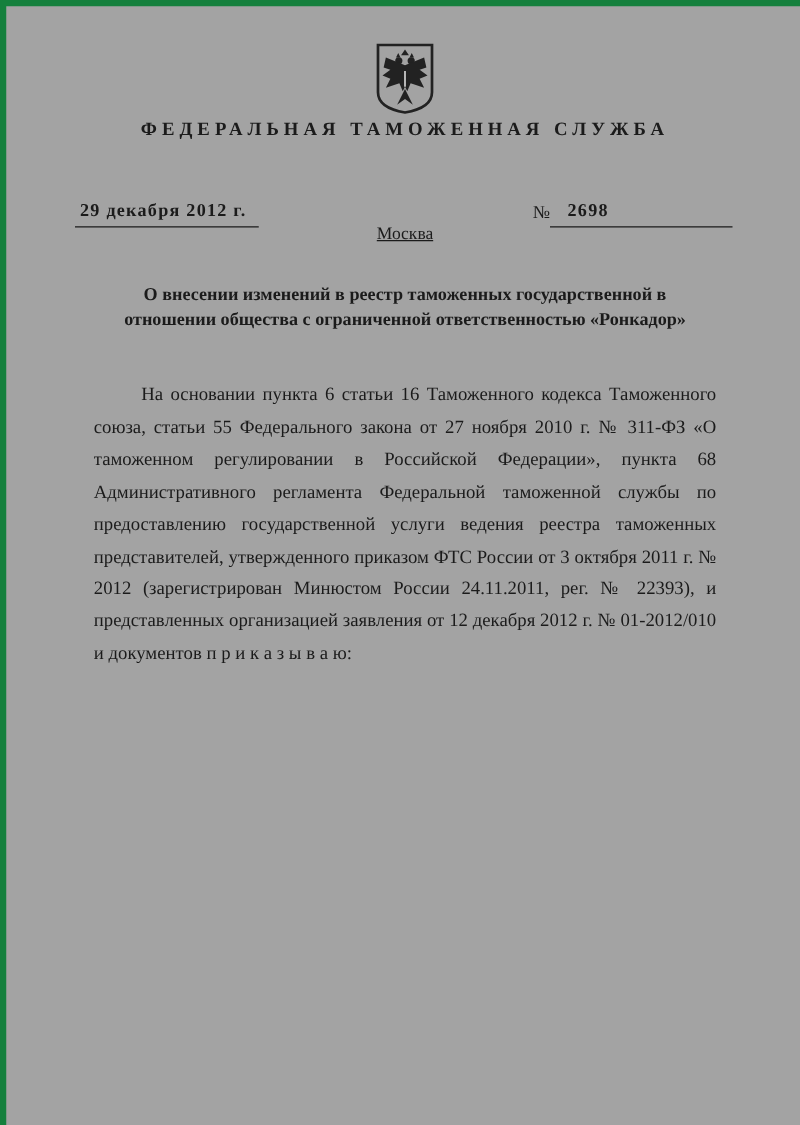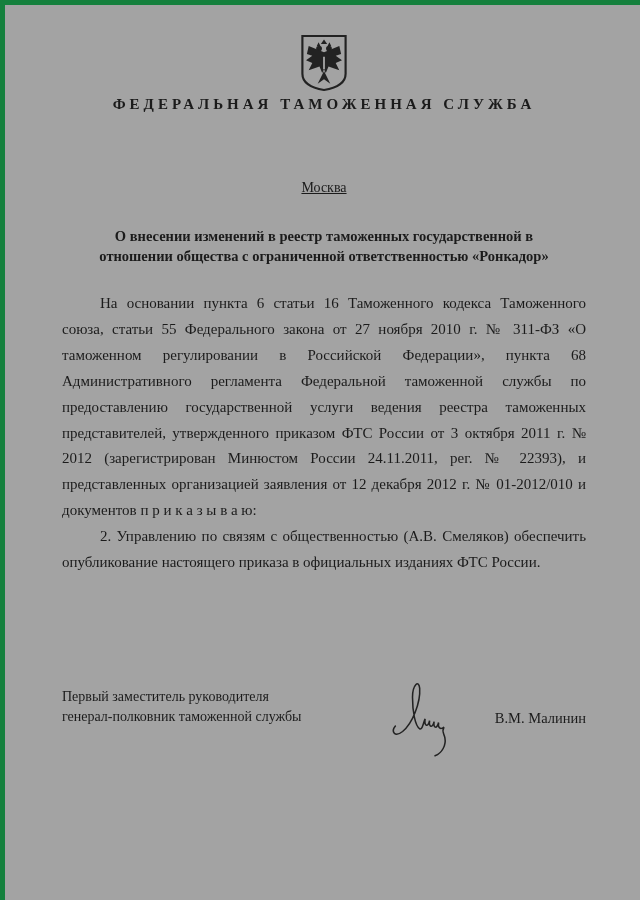--- a/index.html
+++ b/index.html
@@ -82,21 +82,21 @@
     font-size: 14.5px;
     line-height: 20px;
   }
   .body-text {
     position: absolute;
     top: 286px;
     left: 57px;
     right: 57px;
   }
   .body-text p {
-    margin: 0;
+    margin: 13px;
     font-size: 15px;
     line-height: 25.9px;
     text-align: justify;
     text-indent: 38px;
   }
   .sign-block {
     position: absolute;
     top: 682px;
     left: 57px;
     right: 57px;
@@ -135,35 +135,31 @@
       <circle cx="35.5" cy="17" r="3.2" fill="#222222"></circle>
       <path d="M30,21 L13,14 L11,23 L17,25 L10,30 L17,33 L13,41 L25,37 L28,44 L30,40 L32,44 L35,37 L47,41 L43,33 L50,30 L43,25 L49,23 L47,14 Z" fill="#222222"></path>
       <path d="M30,42 L23,56 L30,51 L37,56 Z" fill="#222222"></path>
       <path d="M30,26 v14" stroke="#ffffff" stroke-width="1.2"></path>
     </svg>
   </div>
 
   <div class="agency">ФЕДЕРАЛЬНАЯ ТАМОЖЕННАЯ СЛУЖБА</div>
 
 
+  <div class="date-row">
+    <span class="doc-date">29 декабря 2012 г.</span>
+    <span class="doc-number">
+      <span class="number-sign">№</span>
+      <span class="number-line">2698</span>
+    </span>
+  </div>
 
   <div class="city">Москва</div>
 
   <div class="title">О внесении изменений в реестр таможенных государственной в отношении общества с ограниченной ответственностью «Ронкадор»</div>
 
   <div class="body-text">
     <p>На основании пункта 6 статьи 16 Таможенного кодекса Таможенного союза, статьи 55 Федерального закона от 27 ноября 2010 г. № 311-ФЗ «О таможенном регулировании в Российской Федерации», пункта 68 Административного регламента Федеральной таможенной службы по предоставлению государственной услуги ведения реестра таможенных представителей, утвержденного приказом ФТС России от 3 октября 2011 г.  № 2012 (зарегистрирован Минюстом России 24.11.2011, рег. № 22393), и представленных организацией заявления от 12 декабря 2012 г. № 01-2012/010 и документов п р и к а з ы в а ю:</p>
-    <p>2. Управлению по связям с общественностью (А.В. Смеляков) обеспечить опубликование настоящего приказа в официальных изданиях ФТС России.</p>
   </div>
 
-  <div class="sign-block">
-    <div class="sign-position">Первый заместитель руководителя
-генерал-полковник таможенной службы</div>
-    <div class="sign-autograph">
-      <svg width="72" height="82" viewBox="0 0 80 90" aria-hidden="true">
-        <path d="M6,54 C1,60 5,67 14,60 C25,51 34,28 33,12 C32,2 25,8 25,22 C25,38 28,54 33,57 C36,58.5 37,50 39,46 C38,54 42,56 44,48 C43,55 47,57 49,49 C48,56 52,58 54,50 C53,56 56,58.5 60,55 C57,60 60,62 61,67 C62.5,75 58,84 50,87" fill="none" stroke="#222222" stroke-width="1.7" stroke-linecap="round"></path>
-      </svg>
-    </div>
-    <div class="sign-name">В.М. Малинин</div>
-  </div>
 
 
 </div>
 
 </body></html>

